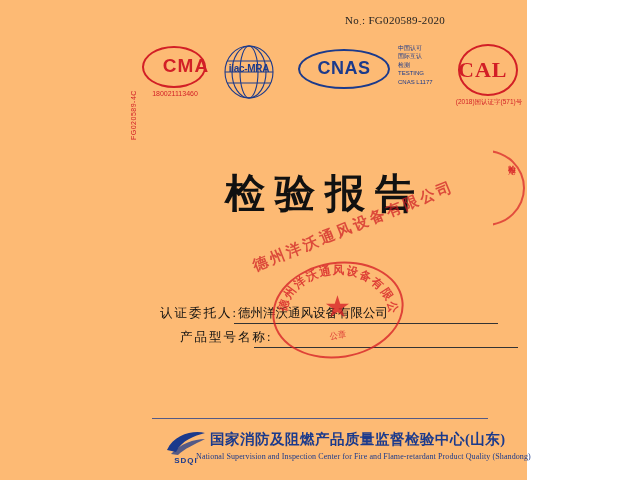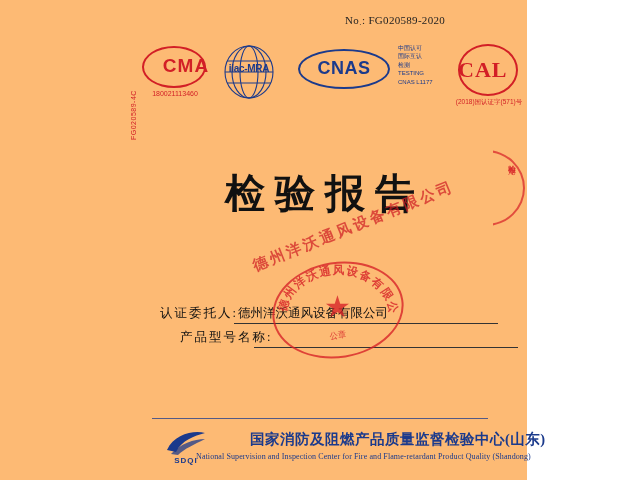--- a/index.html
+++ b/index.html
@@ -413,21 +413,20 @@
   .footer .name-cn {
     position: absolute;
     left: 210px;
     top: 6px;
     font-family: "Liberation Serif", serif;
     font-weight: bold;
     font-size: 14.5px;
     color: #1b3a8c;
     letter-spacing: 0.5px;
     white-space: nowrap;
-    margin-left: 40px;
   }
   .footer .name-en {
     position: absolute;
     left: 196px;
     top: 28px;
     font-family: "Liberation Serif", serif;
     font-size: 8px;
     color: #1b3a8c;
     letter-spacing: 0.1px;
     white-space: nowrap;

